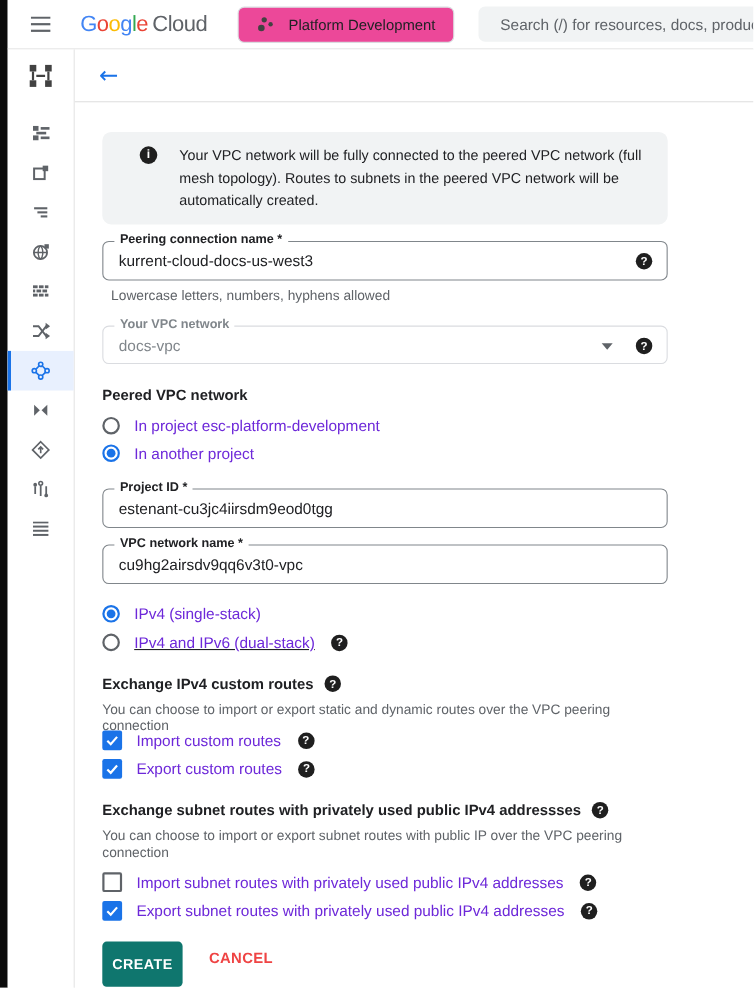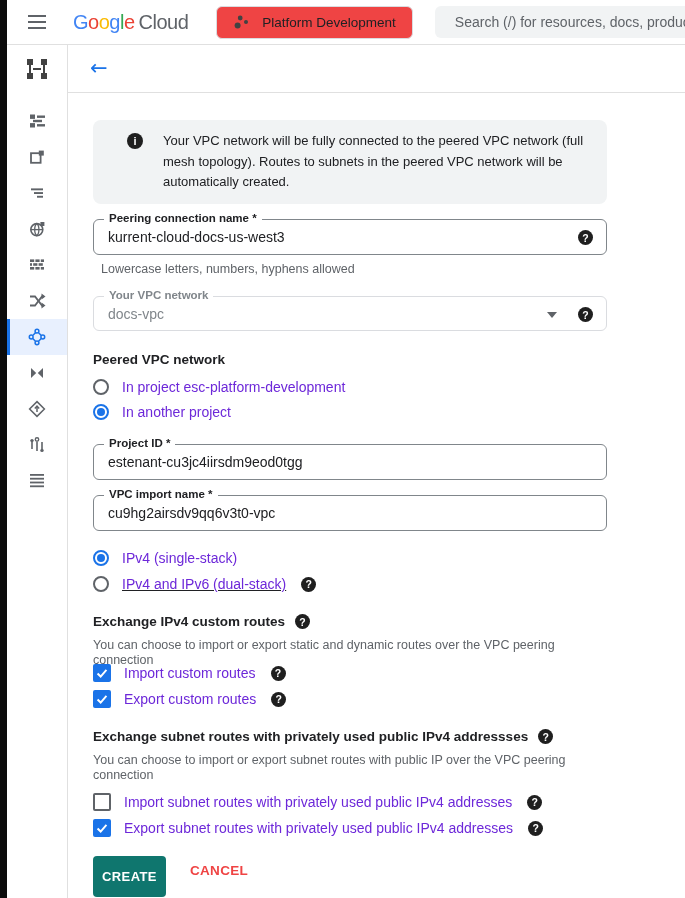--- a/index.html
+++ b/index.html
@@ -14,21 +14,21 @@
   #black-strip { position:absolute; left:0; top:0; width:7px; height:898px; background:#0b0b0b; }
 
   
   #topbar { position:absolute; left:7px; top:0; right:0; height:45px; background:#fff;
             border-bottom:1px solid #e0e0e0; display:flex; align-items:center; }
   #menu-btn { margin-left:18px; width:24px; height:24px; display:flex; align-items:center; justify-content:center; cursor:pointer; }
   #logo { margin-left:24px; font-size:20px; letter-spacing:-0.5px; white-space:nowrap; }
   #logo .cloud { color:#5f6368; margin-left:4px; }
   .g-blue{color:#4285F4}.g-red{color:#EA4335}.g-yellow{color:#FBBC05}.g-green{color:#34A853}
   #project-btn { margin-left:28px; height:33px; border:1px solid #dadce0; border-radius:6px;
-                 display:flex; align-items:center; padding:0 16px; background:#ef4444; cursor:pointer; }
+                 display:flex; align-items:center; padding:0 16px; background:#ec4899; cursor:pointer; }
   #project-btn .pbl { font-size:13.5px; color:#202124; margin-left:12px; white-space:nowrap; }
   #searchbar { margin-left:22px; height:32px; flex:1; background:#f1f3f4; border-radius:6px 0 0 6px;
                display:flex; align-items:center; overflow:hidden; }
   #searchbar input { border:none; outline:none; background:transparent; width:100%;
                      font-size:14px; color:#5f6368; padding-left:20px;
                      font-family:"Liberation Sans",sans-serif; }
   #searchbar input::placeholder { color:#5f6368; opacity:1; }
 
   
   #sidebar { position:absolute; left:7px; top:45px; width:61px; bottom:0; background:#fff;
@@ -300,21 +300,21 @@
       <span class="radio on"></span>
       <span class="clabel">In another project</span>
     </div>
 
     <div class="field abs" style="left:25px; top:351px;">
       <span class="flabel">Project ID *</span>
       <span class="fvalue">estenant-cu3jc4iirsdm9eod0tgg</span>
     </div>
 
     <div class="field abs" style="left:25px; top:402px;">
-      <span class="flabel">VPC import name *</span>
+      <span class="flabel">VPC network name *</span>
       <span class="fvalue">cu9hg2airsdv9qq6v3t0-vpc</span>
     </div>
 
     <div class="choice-row abs" style="left:25px; top:457px;">
       <span class="radio on"></span>
       <span class="clabel">IPv4 (single-stack)</span>
     </div>
     <div class="choice-row abs" style="left:25px; top:483px;text-decoration:underline;">
       <span class="radio"></span>
       <span class="clabel">IPv4 and IPv6 (dual-stack)</span>

